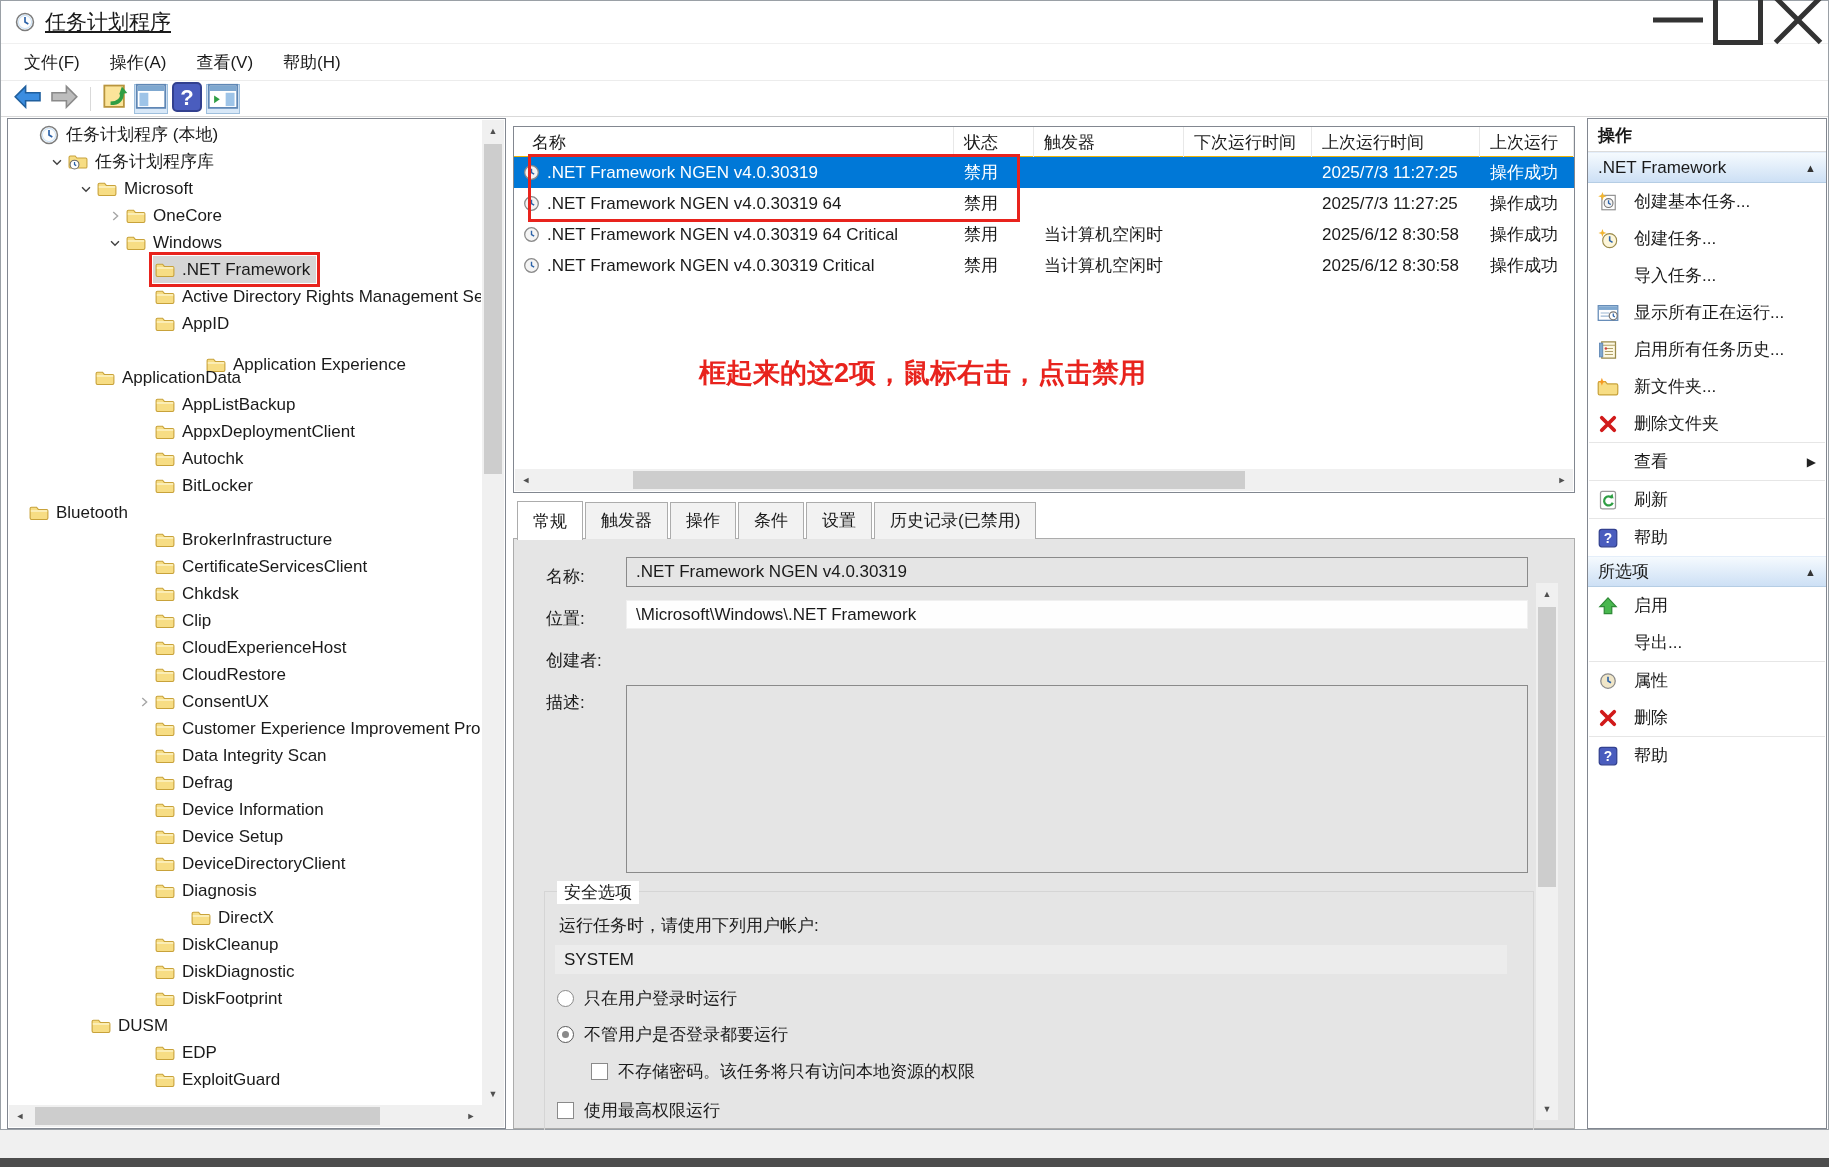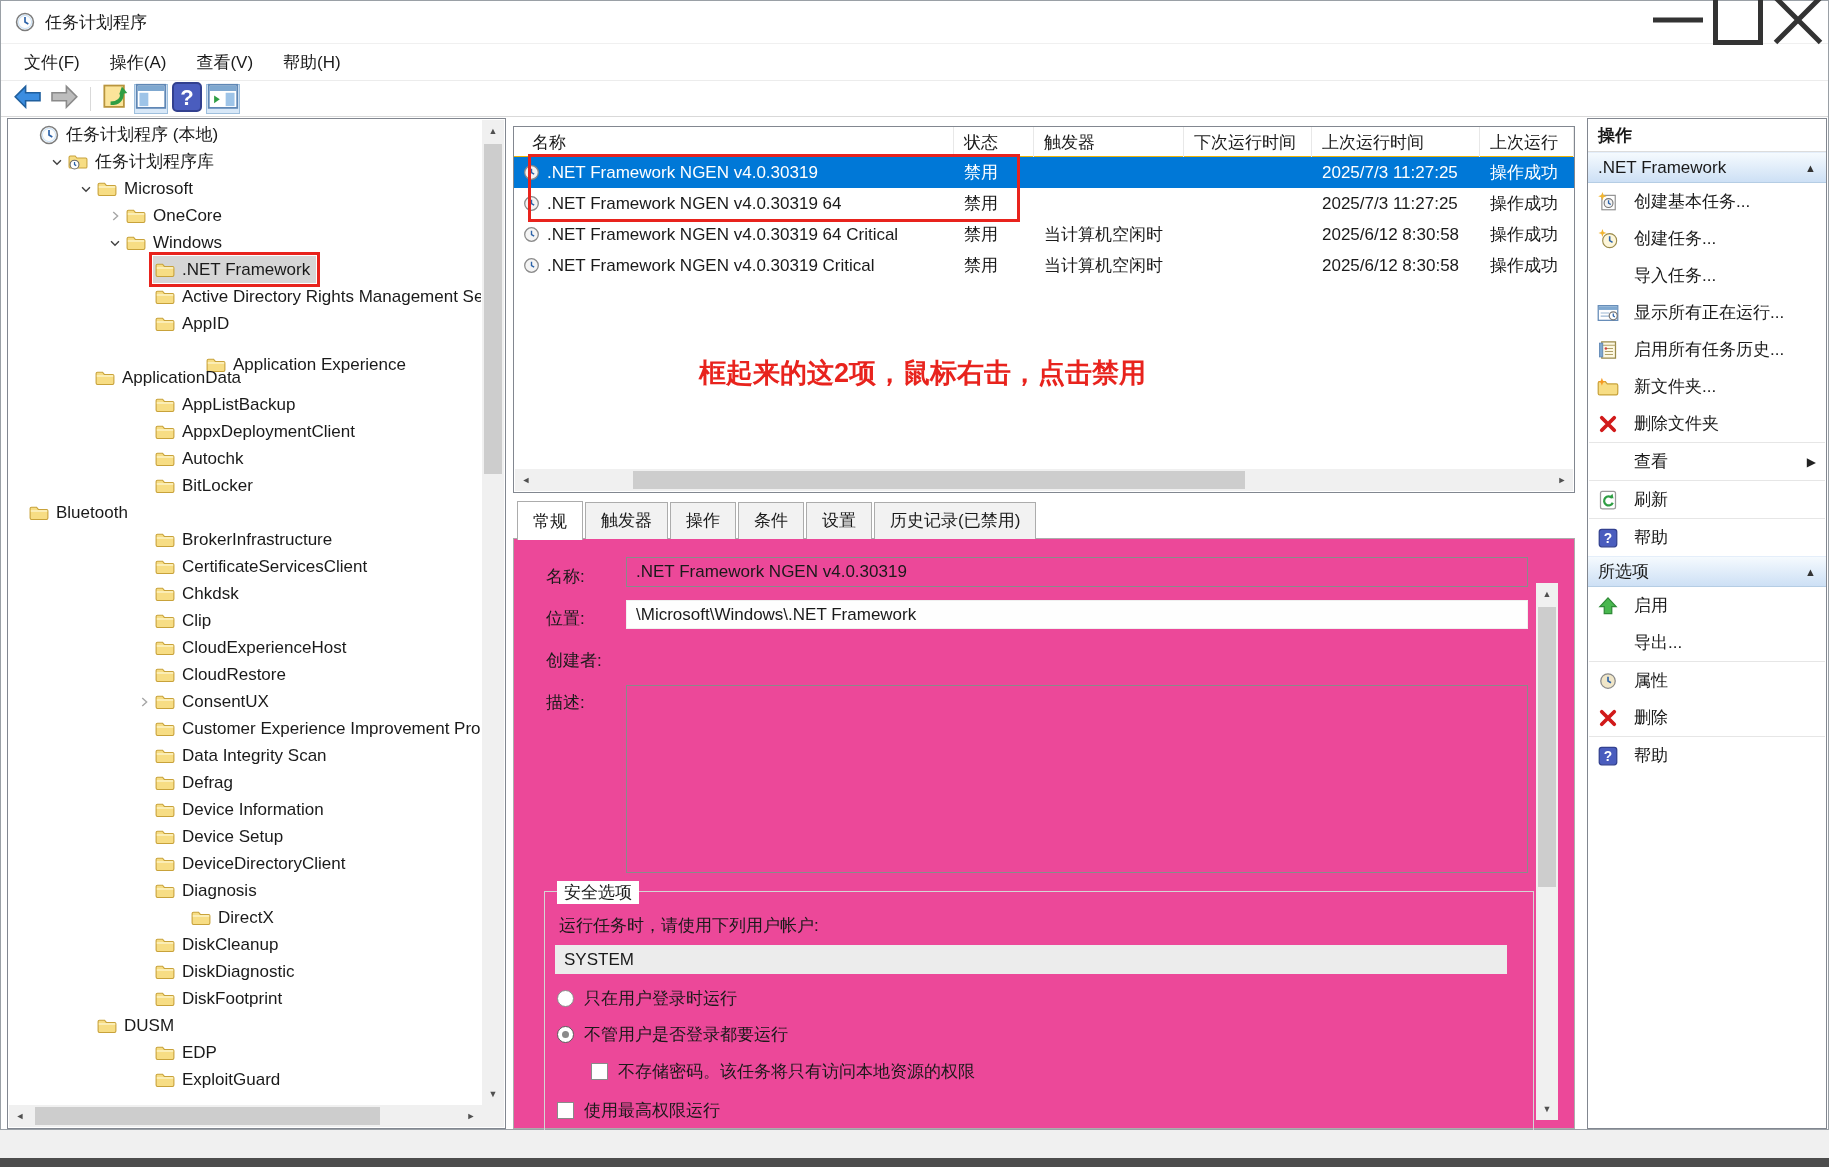--- a/index.html
+++ b/index.html
@@ -4,21 +4,21 @@
 <style>
   :root{ --red:#e8231d; --accent:#0078d7; --selgray:#d6d6d6; }
   *{box-sizing:border-box; margin:0; padding:0;}
   body{width:1829px;height:1167px;position:relative;background:#f0f0f0;
        font-family:"Liberation Sans","DejaVu Sans",sans-serif;color:#1a1a1a;overflow:hidden;}
   .window{position:absolute;left:0;top:0;width:1829px;height:1130px;background:#fff;border:1px solid #9aa0a6;}
 
   
   .titlebar{height:42px;display:flex;align-items:center;background:#fff;}
   .titlebar .appicon{margin:0 10px 0 14px;width:20px;height:20px;}
-  .title-text{font-size:17px;}
+  .title-text{font-size:21px;text-decoration:underline;}
   .win-controls{margin-left:auto;display:flex;height:100%;}
   .wc{width:60px;height:100%;display:flex;align-items:center;justify-content:center;}
   .wc svg{width:14px;height:14px;}
 
   
   .menubar{height:37px;display:flex;align-items:center;padding-left:8px;background:#fff;border-top:1px solid #f0f0f0;font-size:17px;}
   .menu-item{padding:7px 15px;}
   .toolbar{height:37px;display:flex;align-items:center;padding-left:10px;background:#fff;border-top:1px solid #ececec;border-bottom:1px solid #d9d9d9;}
   .tbtn{width:34px;height:30px;display:flex;align-items:center;justify-content:center;margin-right:2px;border:1px solid transparent;}
   .tbtn.pressed{background:#d8e8f8;border-color:#9ebfdd;}
@@ -55,21 +55,21 @@
   .lrow.sel{background:var(--accent);color:#fff;}
   .list-redbox{position:absolute;left:14px;top:27px;width:492px;height:68px;border:3px solid var(--red);pointer-events:none;}
   .annotation{position:absolute;left:185px;top:228px;font-size:27px;font-weight:bold;color:var(--red);white-space:nowrap;}
   .list-hscroll{position:absolute;left:1px;right:1px;bottom:1px;height:22px;background:#f0f0f0;}
 
   
   .details-panel{position:absolute;left:512px;top:504px;width:1062px;height:624px;}
   .tabs{position:relative;display:flex;padding-left:4px;height:34px;align-items:flex-end;z-index:2;}
   .tab{font-size:17px;padding:6px 15px 7px;border:1px solid #acacac;border-bottom:none;background:#f2f2f2;margin-right:2px;position:relative;}
   .tab.active{background:#fff;padding-top:8px;margin-bottom:-1px;z-index:3;}
-  .page{position:absolute;left:0;right:0;top:33px;bottom:0;background:#ec4899;border:1px solid #acacac;}
+  .page{position:absolute;left:0;right:0;top:33px;bottom:0;background:#e5e5e5;border:1px solid #acacac;}
   .flabel{position:absolute;font-size:17px;}
   .fbox{position:absolute;left:112px;width:902px;font-size:17px;padding:4px 9px;}
   .inputbox{border:1px solid #8a8a8a;height:30px;}
   .flatbox{border:1px solid #f0f0f0;height:29px;background:#fefefe;}
   .descbox{border:1px solid #8a8a8a;height:188px;}
   .groupbox{position:absolute;left:30px;top:352px;width:990px;height:246px;border:1px solid #d5d5d5;}
   .grouplab{position:absolute;top:-11px;left:12px;background:#fff;padding:0 7px;font-size:17px;}
   .gprompt{position:absolute;left:14px;top:22px;font-size:17px;}
   .sysbar{position:absolute;left:10px;top:53px;width:952px;height:29px;background:#ececec;display:flex;align-items:center;padding-left:9px;font-size:17px;}
   .optrow{position:absolute;display:flex;align-items:center;font-size:17px;}
@@ -589,21 +589,21 @@
           <span class="twrap">
             <span class="ticon">
               <svg viewBox="0 0 18 14">
                 <path d="M1 3.2 Q1 2 2.2 2 h4.6 l1.6 2 h7.4 Q17 4 17 5.2 v6.6 Q17 13 15.8 13 H2.2 Q1 13 1 11.8 Z" fill="#f7dd84" stroke="#c8a23a"></path>
                 <path d="M1.6 5.4 h14.8" stroke="#fdf3c4" stroke-width="1.4"></path>
               </svg>
             </span>
             <span>DiskFootprint</span>
           </span>
         </div>
-        <div class="titem" style="padding-left: 68px;">
+        <div class="titem" style="padding-left: 54px; gap: 8px;">
           <span class="exp"></span>
           <span class="twrap">
             <span class="ticon">
               <svg viewBox="0 0 18 14">
                 <path d="M1 3.2 Q1 2 2.2 2 h4.6 l1.6 2 h7.4 Q17 4 17 5.2 v6.6 Q17 13 15.8 13 H2.2 Q1 13 1 11.8 Z" fill="#f7dd84" stroke="#c8a23a"></path>
                 <path d="M1.6 5.4 h14.8" stroke="#fdf3c4" stroke-width="1.4"></path>
               </svg>
             </span>
             <span>DUSM</span>
           </span>

